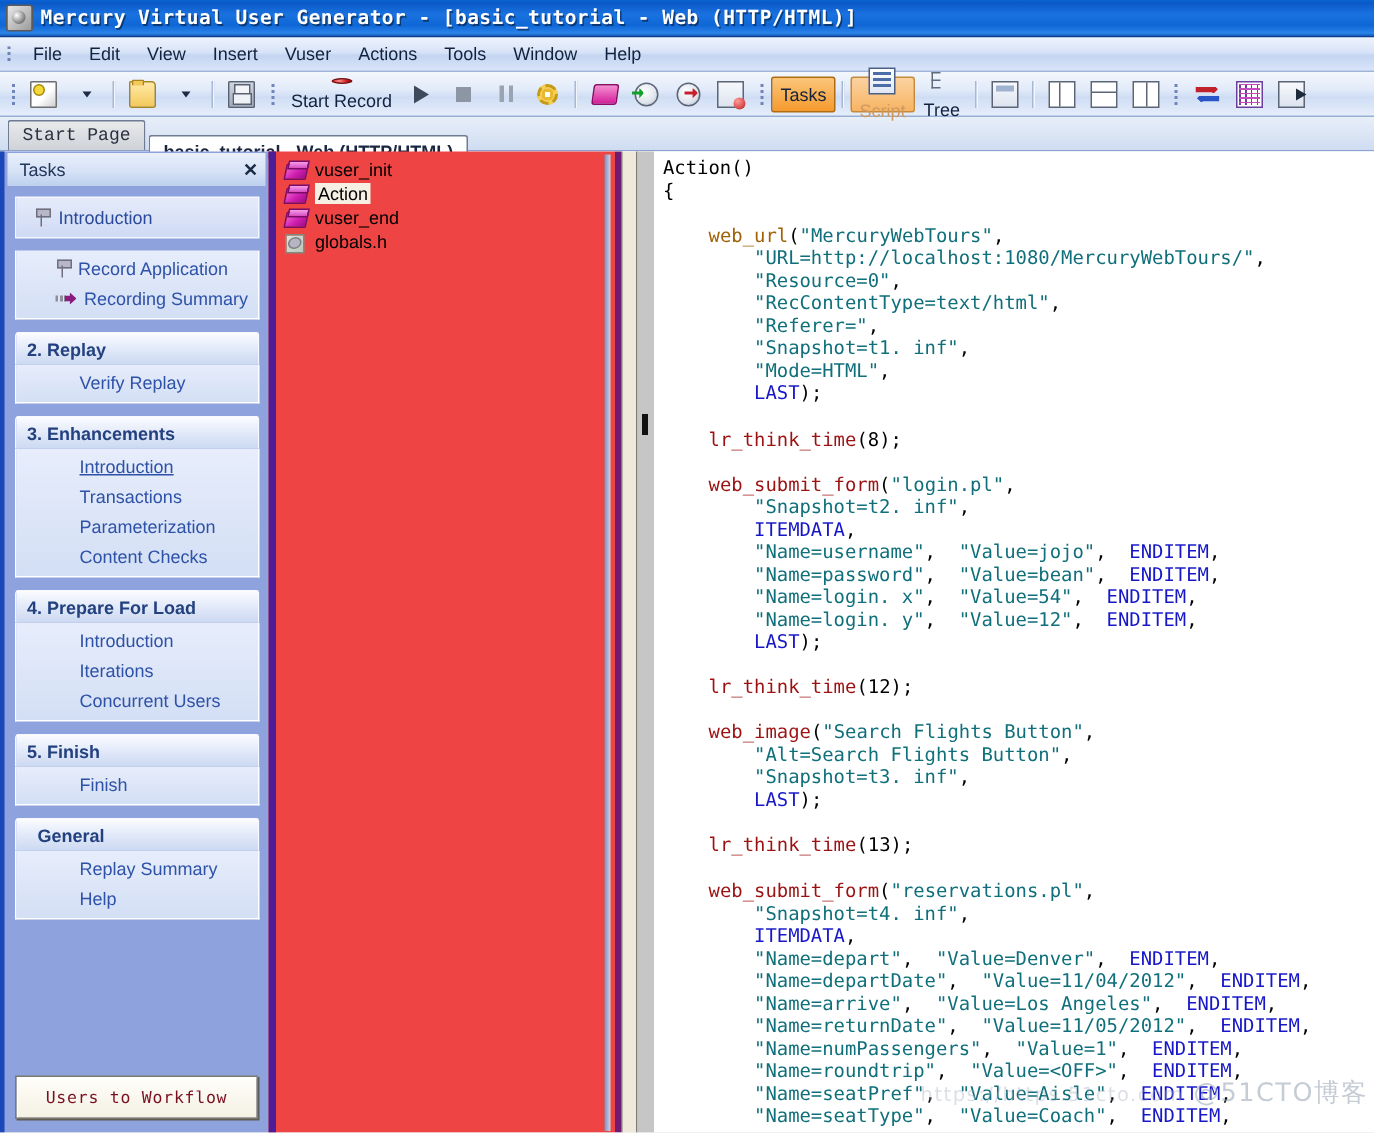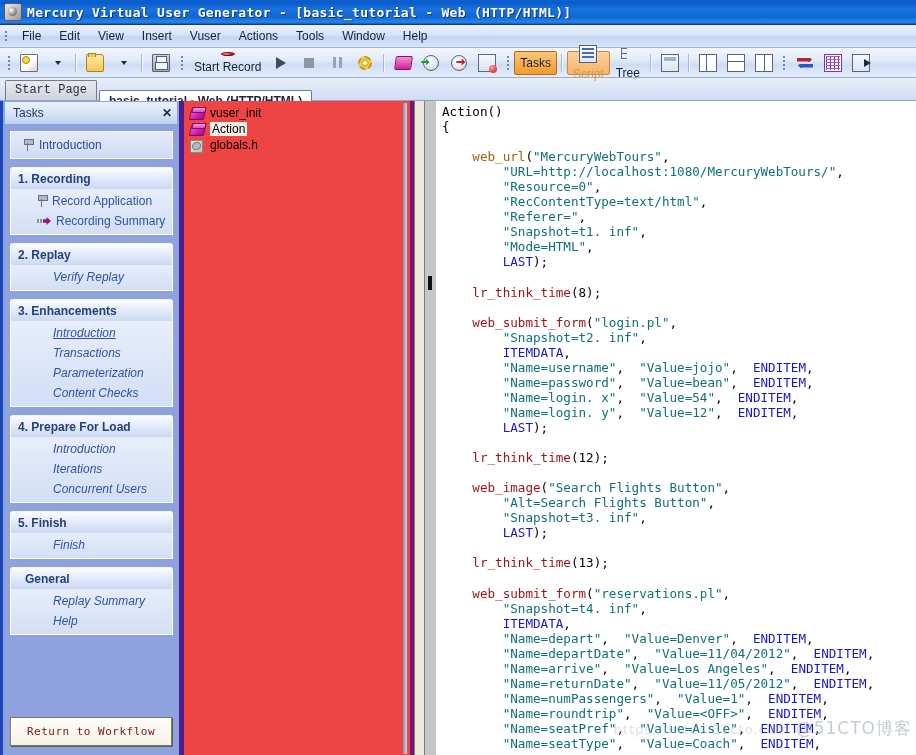--- a/index.html
+++ b/index.html
@@ -196,21 +196,21 @@
     border-left:4px solid transparent;border-right:4px solid transparent;border-bottom:4px solid #1f3congress;}
   .tk-collapse:after{border-bottom-color:#233d74;}
   .tk-items{
     background:linear-gradient(to bottom,#e7edfb,#d3dff5);
     border:1px solid #ffffff;border-top:none;padding:2px 0 3px 16px;
   }
   .tk-item{
     height:20px;display:flex;align-items:center;gap:5px;
     padding-left:10px;color:#2e52a8;font-size:12px;cursor:default;white-space:nowrap;
   }
-  .tk-item.indent{padding-left:26px;font-style:italic;}
+  .tk-item.indent{padding-left:26px;}
   .tk-item.underline span.lbl{text-decoration:underline;}
   .pin-icon{width:10px;height:12px;position:relative;flex:0 0 auto;}
   .pin-icon:before{content:"";position:absolute;left:1px;top:0;width:8px;height:4px;
     background:#b7b7c6;border:1px solid #6e6e80;}
   .pin-icon:after{content:"";position:absolute;left:4px;top:4px;width:1px;height:8px;background:#6e6e80;}
   .arrow-icon{width:14px;height:10px;position:relative;flex:0 0 auto;}
   .arrow-icon:before{content:"";position:absolute;left:0;top:3px;width:7px;height:4px;
     background:repeating-linear-gradient(to right,#8e8e9e 0 2px,#e4e4ec 2px 3px);}
   .arrow-icon:after{content:"";position:absolute;left:6px;top:1px;width:8px;height:8px;
     background:#8a1c7d;clip-path:polygon(0 28%,45% 28%,45% 0,100% 50%,45% 100%,45% 72%,0 72%);}
@@ -413,24 +413,20 @@
       <div class="tasks-scroll">
 
         <div class="tk-group">
           <div class="tk-standalone">
             <span class="pin-icon"></span>
             <span class="lbl">Introduction</span>
           </div>
         </div>
 
         <div class="tk-group">
-          <div class="tk-head">
-            <span>1. Recording</span>
-            <span class="tk-collapse"></span>
-          </div>
           <div class="tk-items">
             <div class="tk-item">
               <span class="pin-icon"></span>
               <span class="lbl">Record Application</span>
             </div>
             <div class="tk-item">
               <span class="arrow-icon"></span>
               <span class="lbl">Recording Summary</span>
             </div>
           </div>
@@ -510,41 +506,48 @@
             </div>
             <div class="tk-item indent">
               <span class="lbl">Help</span>
             </div>
           </div>
         </div>
 
       </div>
 
       <div class="return-wrap">
-        <div class="return-btn">Return to Workflow</div>
+        <div class="return-btn">Users to Workflow</div>
       </div>
     </div>
 
     <div class="tree-pane">
       <div class="tree-list">
         <div class="tree-row">
           <span class="brick-icon">
               <i></i>
               <b></b>
             </span>
           <span class="tree-label">vuser_init</span>
         </div>
         <div class="tree-row selected">
           <span class="brick-icon">
               <i></i>
               <b></b>
             </span>
           <span class="tree-label">Action</span>
         </div>
         <div class="tree-row">
+          <span class="brick-icon">
+              <i></i>
+              <b></b>
+            </span>
+          <span class="tree-label">vuser_end</span>
+        </div>
+        <div class="tree-row">
           <span class="h-icon">
               <i></i>
               <b></b>
             </span>
           <span class="tree-label">globals.h</span>
         </div>
       </div>
       <div class="tree-vline"></div>
     </div>
 

